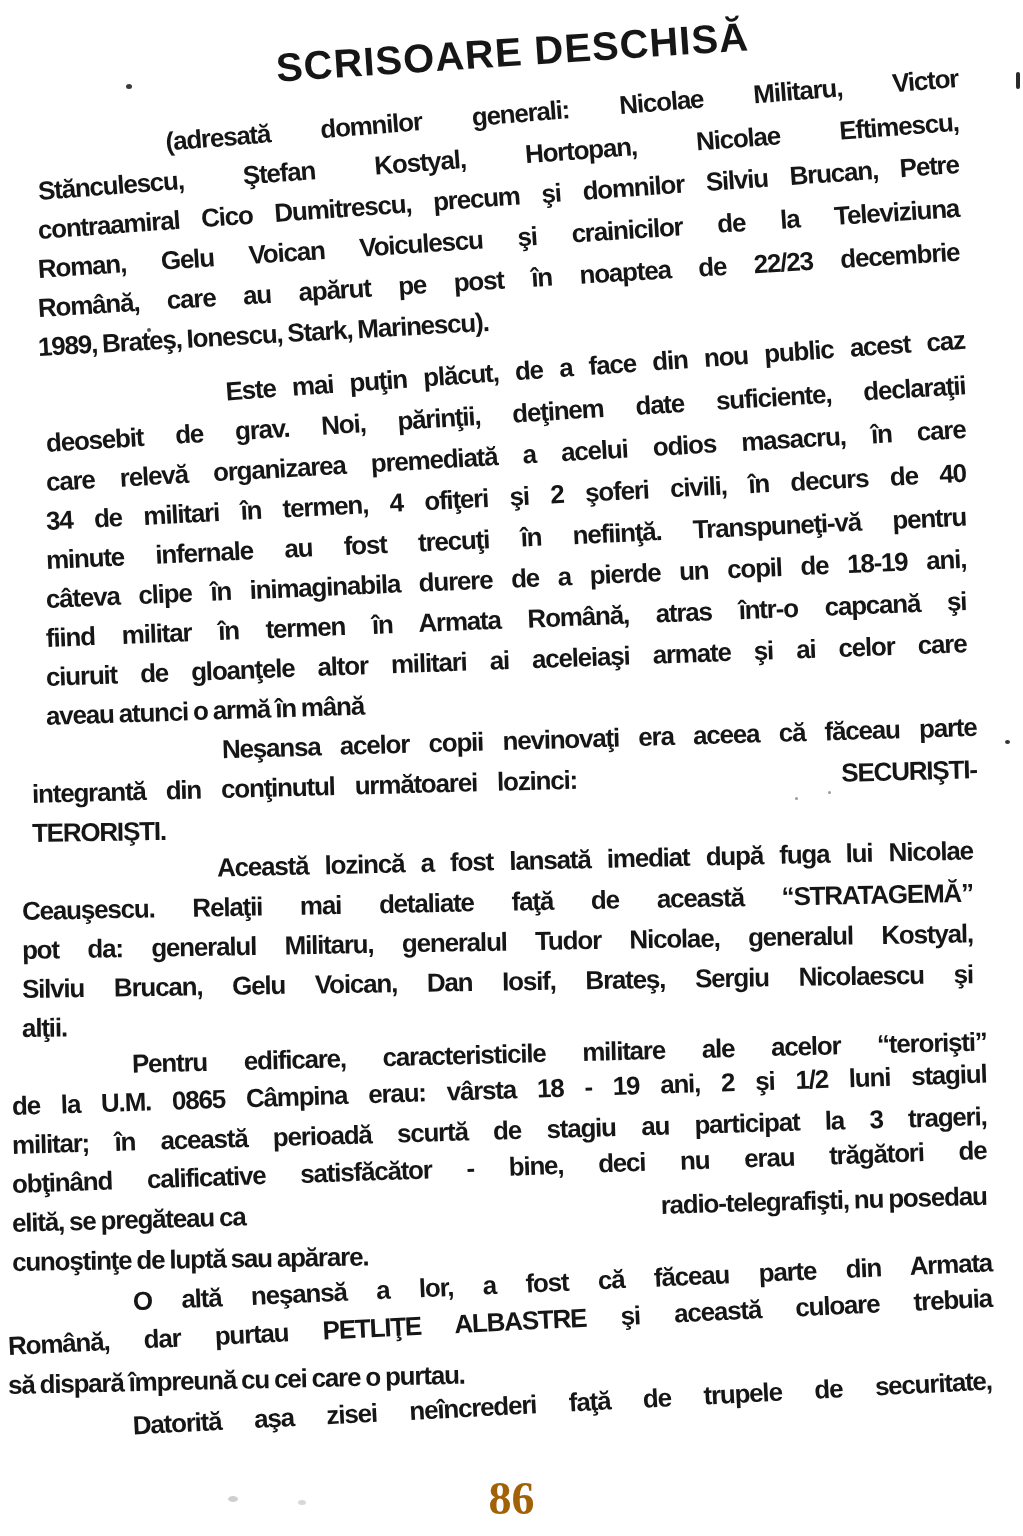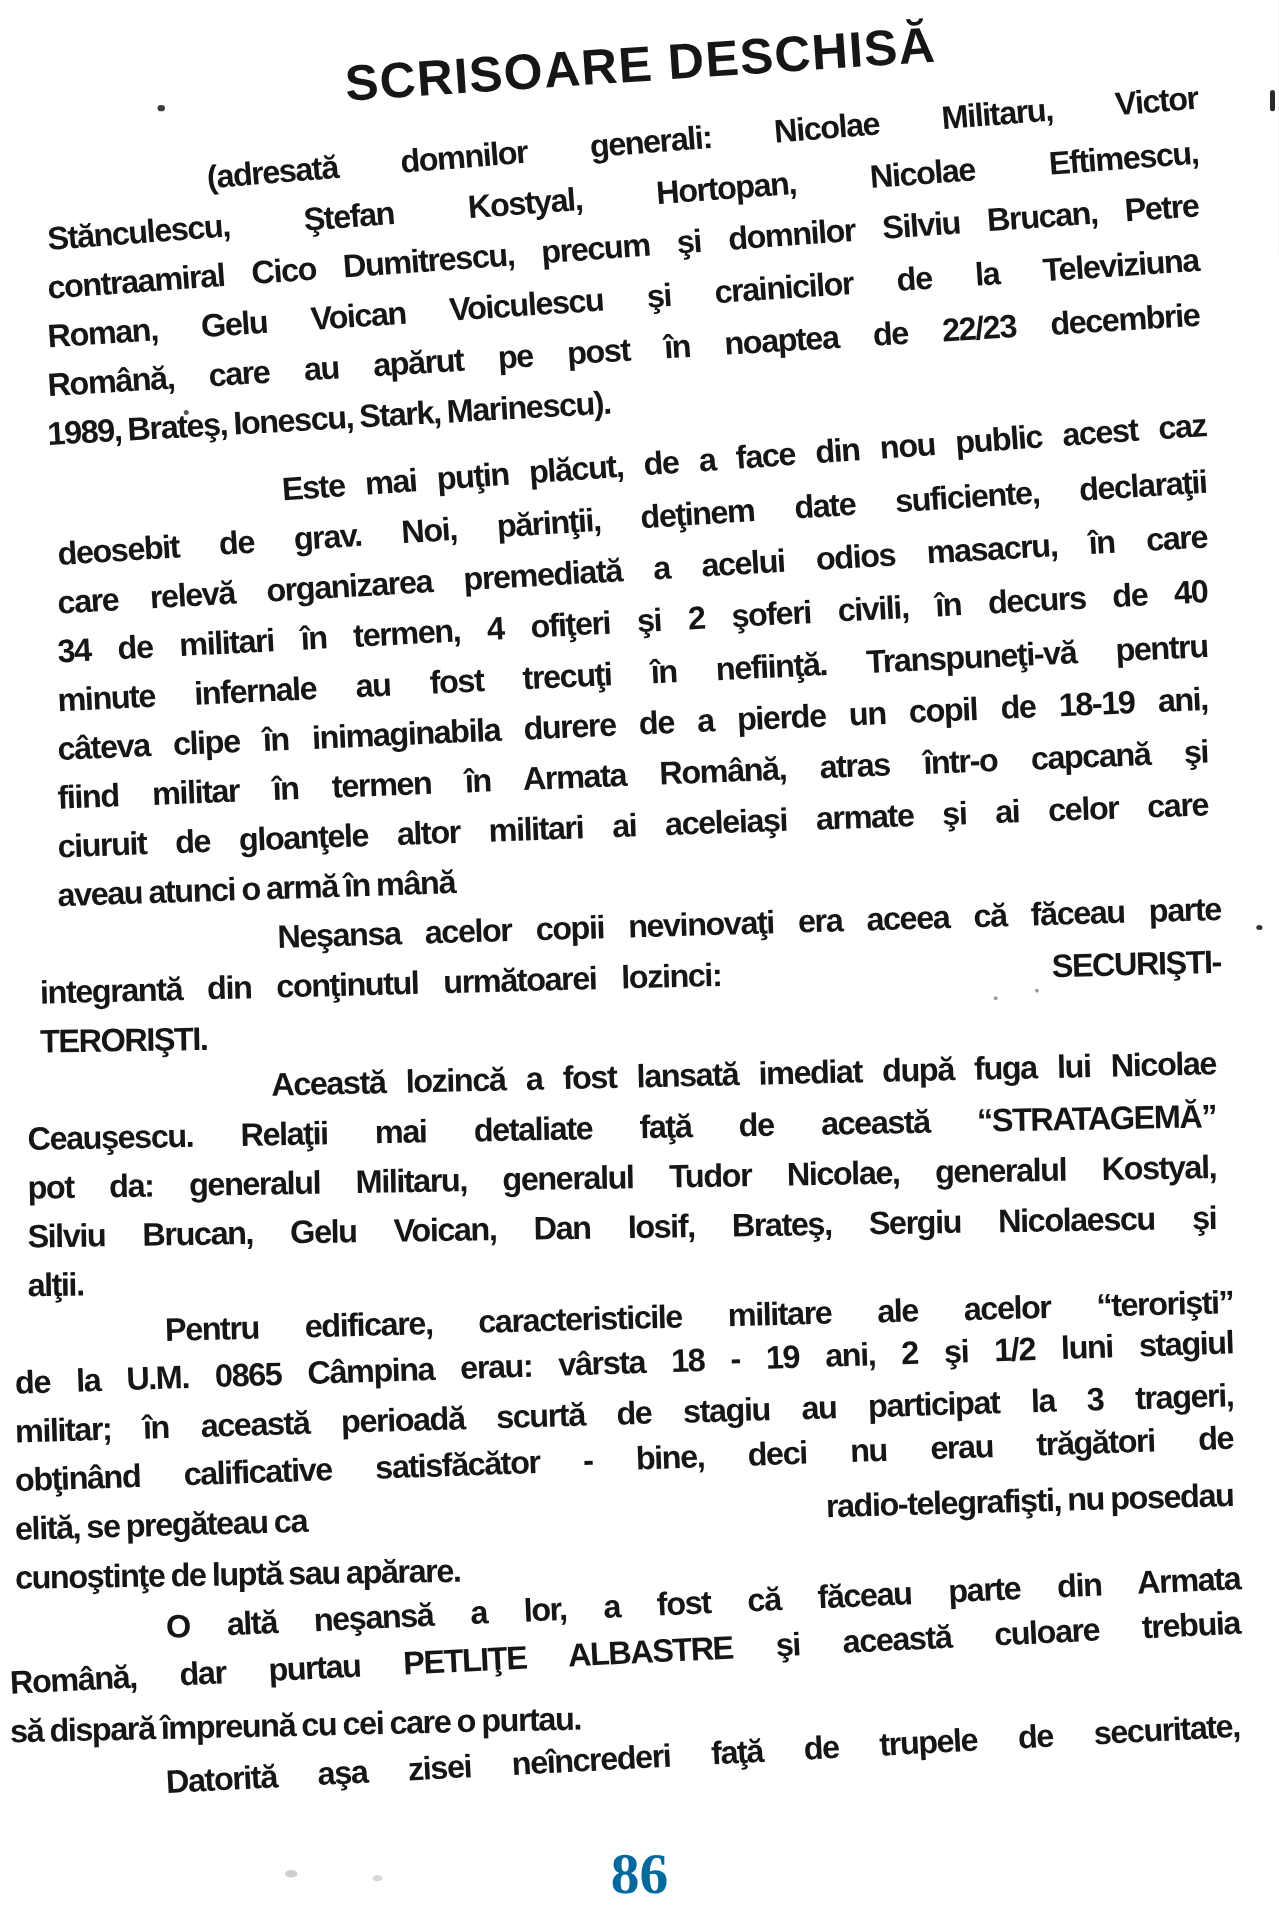--- a/index.html
+++ b/index.html
@@ -33,21 +33,21 @@
     white-space:nowrap;
   }
   .tline.just{text-align:justify;text-align-last:justify;white-space:normal;}
   .tline.nat{text-align:left;}
   .tline.splitline{display:flex;justify-content:space-between;align-items:baseline;}
   .pagenum{
     margin-top:20px;
     text-align:center;
     font-family:"Liberation Serif","DejaVu Serif",serif;
     font-size:46px;font-weight:700;
-    color:#0369a1;
+    color:#a16207;
   }
   .artifact{position:absolute;background:#444;border-radius:50%;}
 </style>
 </head>
 <body>
 
 <div class="page">
   <h1 class="title">SCRISOARE DESCHISĂ</h1>
 
   <div id="letter-body">

